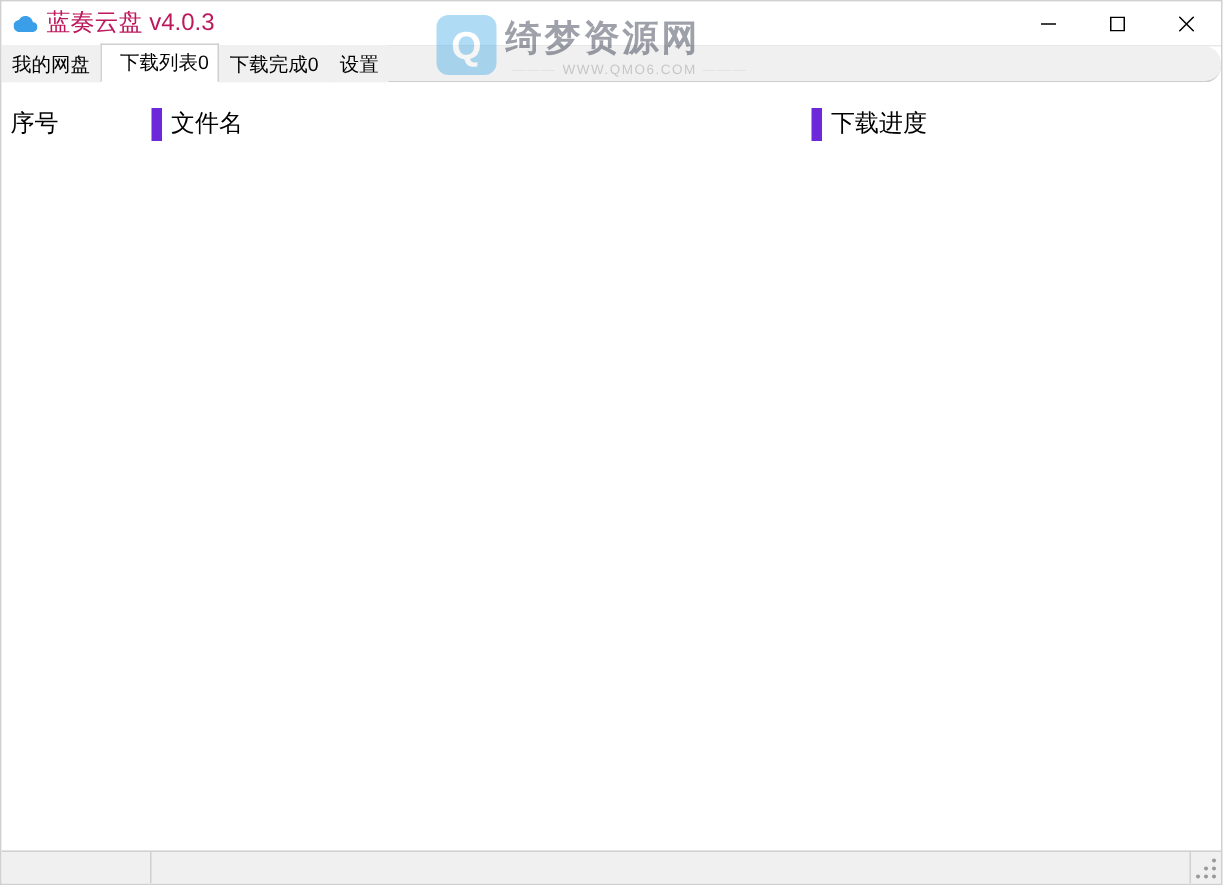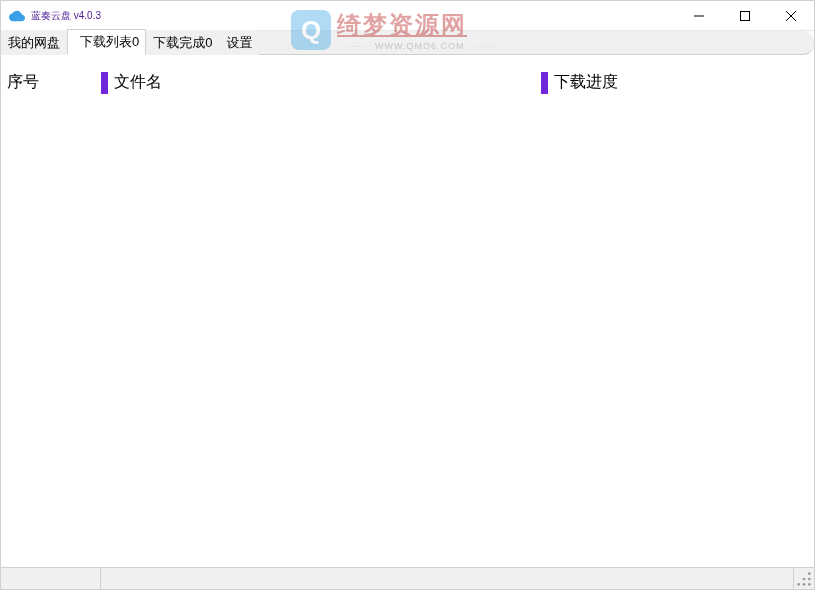--- a/index.html
+++ b/index.html
@@ -27,22 +27,22 @@
     }
     .titlebar-icon {
       width: 16px;
       height: 16px;
       margin-right: 6px;
       display: flex;
       align-items: center;
       justify-content: center;
     }
     .titlebar-title {
-      font-size: 10px;
-      color: #4c1d95;
+      font-size: 16px;
+      color: #be185d;
       flex: 1;
     }
     .window-controls {
       display: flex;
       height: 100%;
     }
     .win-btn {
       width: 46px;
       height: 100%;
       display: flex;
@@ -160,23 +160,22 @@
       font-weight: bold;
       margin-right: 6px;
     }
     .watermark-text {
       display: flex;
       flex-direction: column;
     }
     .watermark-main {
       font-size: 24px;
       font-weight: bold;
-      color: #b91c1c;
+      color: #0f172a;
       letter-spacing: 2px;
-      text-decoration: underline;
     }
     .watermark-sub {
       font-size: 9px;
       color: #888;
       letter-spacing: 1px;
       text-align: right;
     }
     .watermark-sub::before,
     .watermark-sub::after {
       content: "———";

